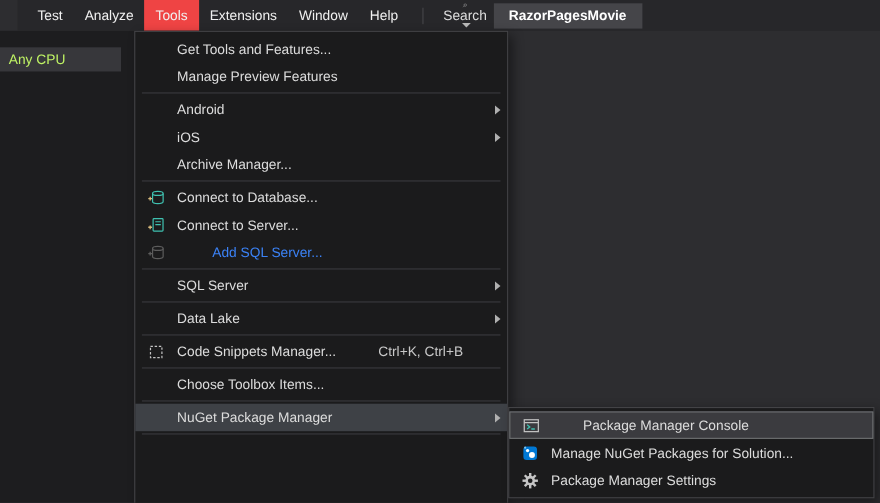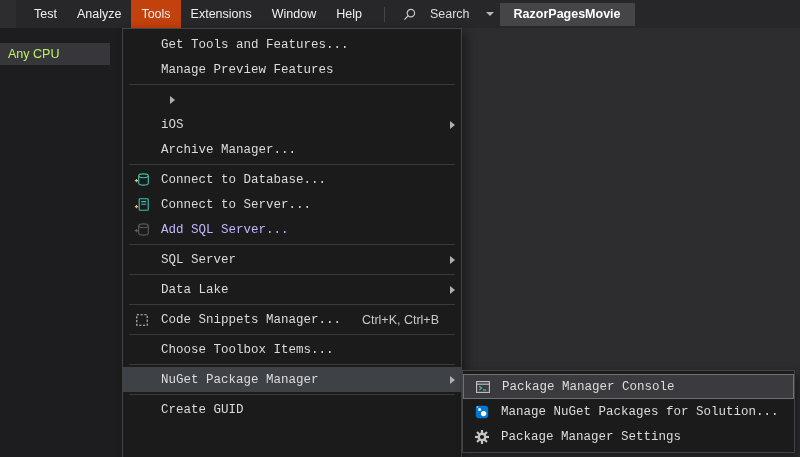--- a/index.html
+++ b/index.html
@@ -11,23 +11,23 @@
     font-size: 12.5px; color: #e6e6e6;
   }
   
   .menubar {
     position: absolute; top: 0; left: 16px; width: 800px; height: 28px;
     background: #27272a; display: flex; align-items: center;
     padding-left: 8px; z-index: 5;
   }
   .menubar-items { display: flex; height: 28px; align-items: center; }
   .mb-item { padding: 0 10px; height: 28px; display: flex; align-items: center; color: #f0f0f0; cursor: default; white-space: nowrap; }
-  .mb-item.active { background: #c2410c; }
+  .mb-item.active { background: #ef4444; }
   .mb-divider { width: 1px; height: 15px; background: #46464a; margin: 0 12px; }
-  .searchbox { display: flex; align-items: center; gap: 14px; padding: 0 6px; height: 22px; color: #dedede; cursor: default; }
+  .searchbox { display: flex; align-items: center; gap: 0; padding: 0 6px; height: 22px; color: #dedede; cursor: default; flex-direction: column; }
   .caret-down { width: 0; height: 0; border-left: 4px solid transparent; border-right: 4px solid transparent; border-top: 4px solid #b8b8b8; margin-left: 2px; }
   .solution-badge {
     background: #454549; height: 23px;
     display: flex; align-items: center; padding: 0 14px;
     font-weight: bold; color: #ffffff; white-space: nowrap;
   }
   
   .left-panel { position: absolute; left: 0; top: 28px; width: 122px; height: 429px; background: #1d1d1f; }
   .platform-dropdown {
     margin-top: 15px; width: 110px; height: 22px; background: #37373b;
@@ -36,25 +36,25 @@
   .right-panel { position: absolute; left: 462px; top: 28px; width: 338px; height: 429px; background: #2d2d30; }
   
   .menu {
     position: absolute; background: #1b1b1c; border: 1px solid #434346;
     box-shadow: 4px 4px 10px rgba(0,0,0,0.45); padding-top: 3px; z-index: 10;
   }
   #tools-menu { left: 122px; top: 28px; width: 340px; height: 450px; }
   #nuget-submenu { left: 462px; top: 370px; width: 333px; padding-bottom: 3px; }
   .menu-row { height: 25px; display: flex; align-items: center; padding-right: 6px; cursor: default; }
   .menu-row.highlighted { background: #3e4146; }
-  .menu-row.selected { background: #3b3b3f; border: 1px solid #6e7072; }
+  .menu-row.selected { background: #3b3b3f; border: 1px solid #6e7072; gap: 28px; }
   .menu-row .gutter { width: 38px; flex: none; display: flex; align-items: center; justify-content: center; }
-  .menu-row .label { flex: 1; color: #dcdcdc; white-space: nowrap; font-family: Liberation Mono, monospace; }
-  .menu-row.disabled .label { color: #c4b5fd; }
-  .menu-row .shortcut { color: #c8c8c8; margin-right: 2px; white-space: nowrap; }
+  .menu-row .label { flex: 1; color: #dcdcdc; white-space: nowrap; }
+  .menu-row.disabled .label { color: #3b82f6; margin-left: 32px; }
+  .menu-row .shortcut { color: #c8c8c8; margin-right: 20px; white-space: nowrap; }
   .arrow-slot { width: 14px; flex: none; display: flex; align-items: center; justify-content: flex-end; }
   .has-arrow::after { content: ""; border-left: 5px solid #b0b0b0; border-top: 4px solid transparent; border-bottom: 4px solid transparent; }
   .separator { height: 1px; background: #3a3a3e; margin: 2px 6px; }
   .gutter svg { display: block; }
 </style>
 </head>
 <body>
 
 <header class="menubar">
   <div id="menubar-items" class="menubar-items">
@@ -90,20 +90,21 @@
       <span class="arrow-slot"></span>
     </div>
     <div class="menu-row">
       <span class="gutter"></span>
       <span class="label">Manage Preview Features</span>
       <span class="arrow-slot"></span>
     </div>
     <div class="separator"></div>
     <div class="menu-row">
       <span class="gutter"></span>
+      <span class="label">Android</span>
       <span class="arrow-slot has-arrow"></span>
     </div>
     <div class="menu-row">
       <span class="gutter"></span>
       <span class="label">iOS</span>
       <span class="arrow-slot has-arrow"></span>
     </div>
     <div class="menu-row">
       <span class="gutter"></span>
       <span class="label">Archive Manager...</span>
@@ -172,25 +173,20 @@
       <span class="label">Choose Toolbox Items...</span>
       <span class="arrow-slot"></span>
     </div>
     <div class="separator"></div>
     <div class="menu-row highlighted">
       <span class="gutter"></span>
       <span class="label">NuGet Package Manager</span>
       <span class="arrow-slot has-arrow"></span>
     </div>
     <div class="separator"></div>
-    <div class="menu-row">
-      <span class="gutter"></span>
-      <span class="label">Create GUID</span>
-      <span class="arrow-slot"></span>
-    </div>
   </div>
 <div class="menu" id="nuget-submenu">
     <div class="menu-row selected">
       <span class="gutter">
         <svg width="16" height="16" viewBox="0 0 16 16" fill="none">
           <rect x="1.6" y="2.6" width="12.8" height="10.8" stroke="#c5c5c5" stroke-width="1.1"></rect>
           <path d="M1.6 5.2h12.8" stroke="#c5c5c5" stroke-width="1.1"></path>
           <path d="M4.2 7.2l2.4 1.9-2.4 1.9" stroke="#3fc1b0" stroke-width="1.2"></path>
           <path d="M8 11h3.2" stroke="#3fc1b0" stroke-width="1.2"></path>
         </svg>

